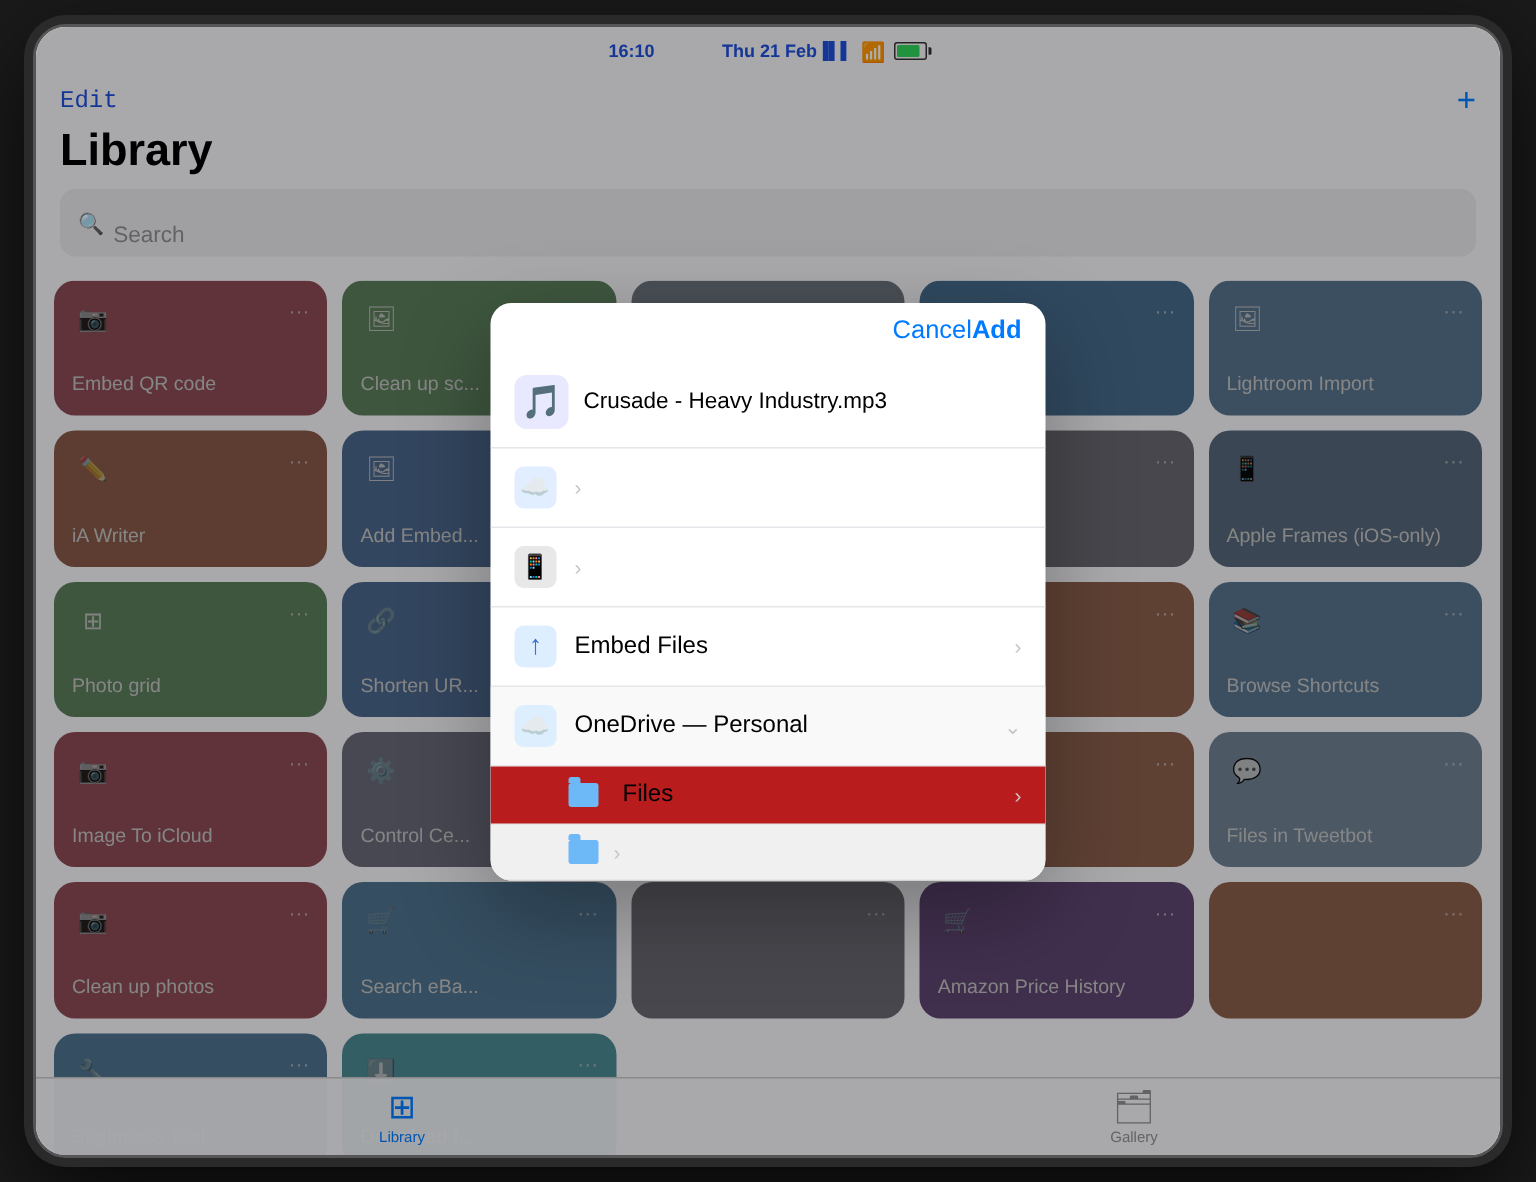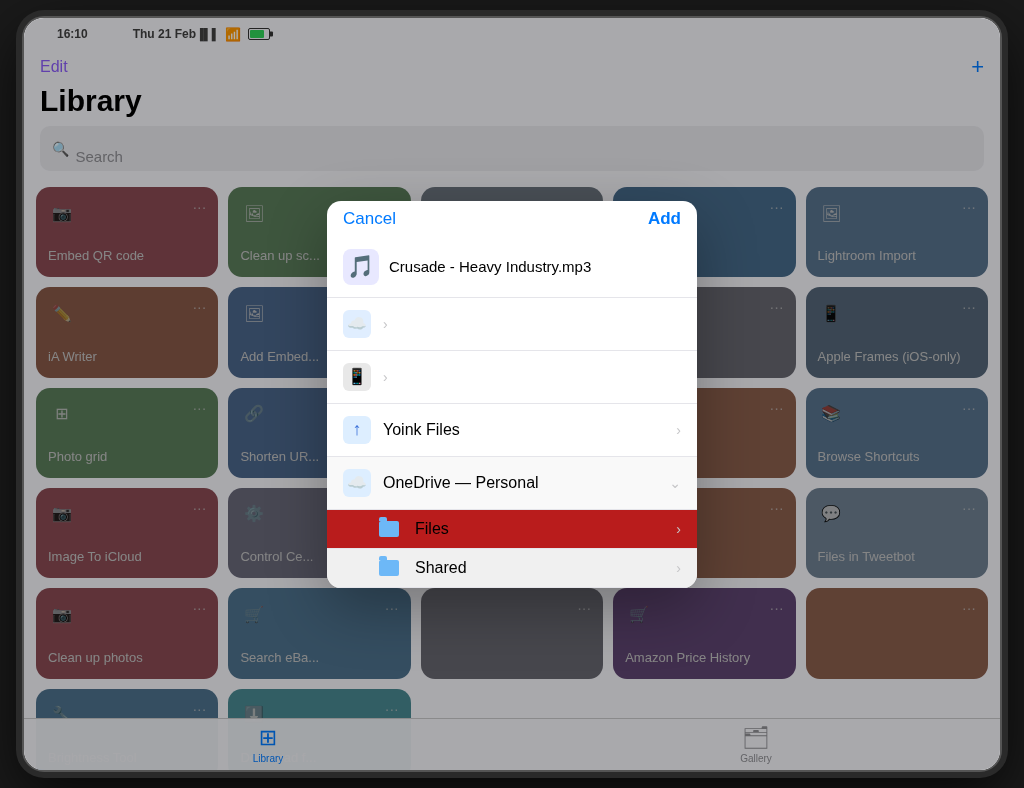--- a/index.html
+++ b/index.html
@@ -20,25 +20,25 @@
       border: 2px solid #555;
       overflow: hidden;
       position: relative;
       box-shadow: 0 0 0 6px #2a2a2a, 0 20px 60px rgba(0,0,0,0.8);
     }
     .status-bar {
       height: 32px;
       background: #f2f2f7;
       display: flex;
       align-items: center;
-      justify-content: flex-start;
+      justify-content: center;
       padding: 0 33px;
       font-size: 12px;
       font-weight: 600;
-      color: #404040;
+      color: #1d4ed8;
       position: relative;
       z-index: 10;
     }
     .status-right {
       display: flex;
       align-items: center;
       gap: 6px;
     }
     .battery {
       width: 22px;
@@ -73,25 +73,26 @@
       position: relative;
       z-index: 10;
     }
     .header-top {
       display: flex;
       justify-content: space-between;
       align-items: center;
       margin-bottom: 4px;
     }
     .edit-btn {
-      color: #8b5cf6;
+      color: #1d4ed8;
       font-size: 16px;
       background: none;
       border: none;
       cursor: pointer;
+      font-family: Liberation Mono, monospace;
     }
     .plus-btn {
       color: #007AFF;
       font-size: 22px;
       background: none;
       border: none;
       cursor: pointer;
     }
     .page-title {
       font-size: 30px;
@@ -197,21 +198,21 @@
       padding: 16px 16px 0;
       text-align: center;
     }
     .modal-title {
       font-size: 13px;
       color: #8e8e93;
       margin-bottom: 4px;
     }
     .modal-actions {
       display: flex;
-      justify-content: space-between;
+      justify-content: flex-end;
       align-items: center;
       padding: 8px 16px 12px;
     }
     .modal-cancel {
       color: #007AFF;
       font-size: 17px;
       background: none;
       border: none;
       cursor: pointer;
     }
@@ -549,34 +550,33 @@
         <div class="location-row">
           <div class="location-icon" style="background:#e0eeff;">☁️</div>
           <span class="location-chevron">›</span>
         </div>
         <div class="location-row">
           <div class="location-icon" style="background:#e8e8e8;">📱</div>
           <span class="location-chevron">›</span>
         </div>
         <div class="location-row">
           <div class="location-icon" style="background:#ddeeff; color:#3a6fd8; font-size:18px; font-weight:bold;">↑</div>
-          <span class="location-name">Yoink Files</span>
+          <span class="location-name">Embed Files</span>
           <span class="location-chevron">›</span>
         </div>
         <div class="location-row onedrive-expanded">
           <div class="location-icon" style="background:#ddeeff;">☁️</div>
           <span class="location-name">OneDrive — Personal</span>
           <span class="location-chevron">⌄</span>
         </div>
         <div class="sub-location-row onedrive-expanded" style="background:#b91c1c;">
           <div class="folder-shape"></div>
           <span class="sub-folder-name" style="margin-left:6px;">Files</span>
           <span class="sub-chevron">›</span>
         </div>
         <div class="sub-location-row onedrive-expanded" style="background:#f0f0f0;">
           <div class="folder-shape"></div>
-          <span class="sub-folder-name" style="margin-left:6px;">Shared</span>
           <span class="sub-chevron">›</span>
         </div>
       </div>
     </div>
   </div>
 </div>
 
 </body></html>

